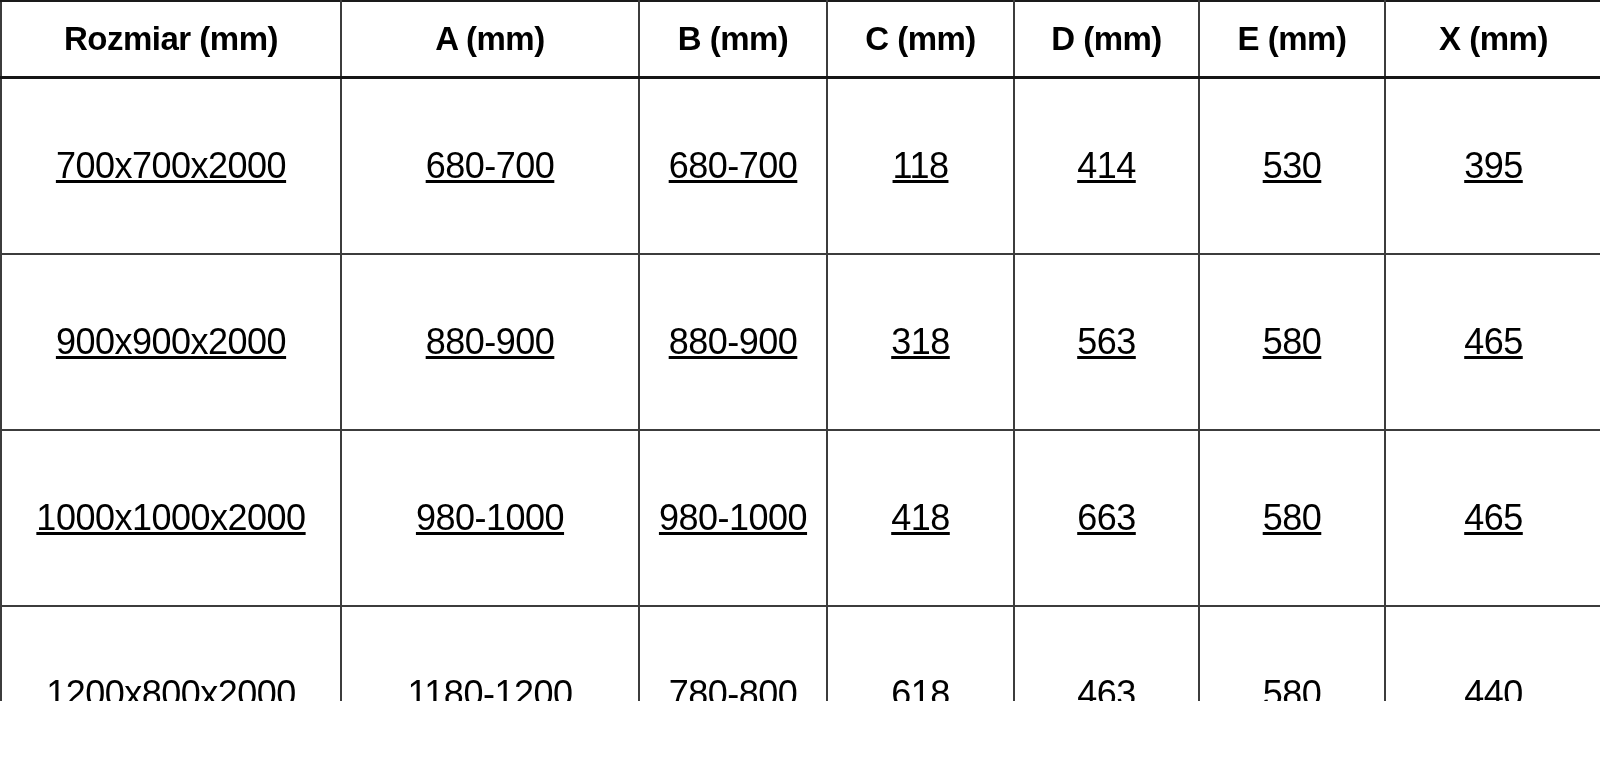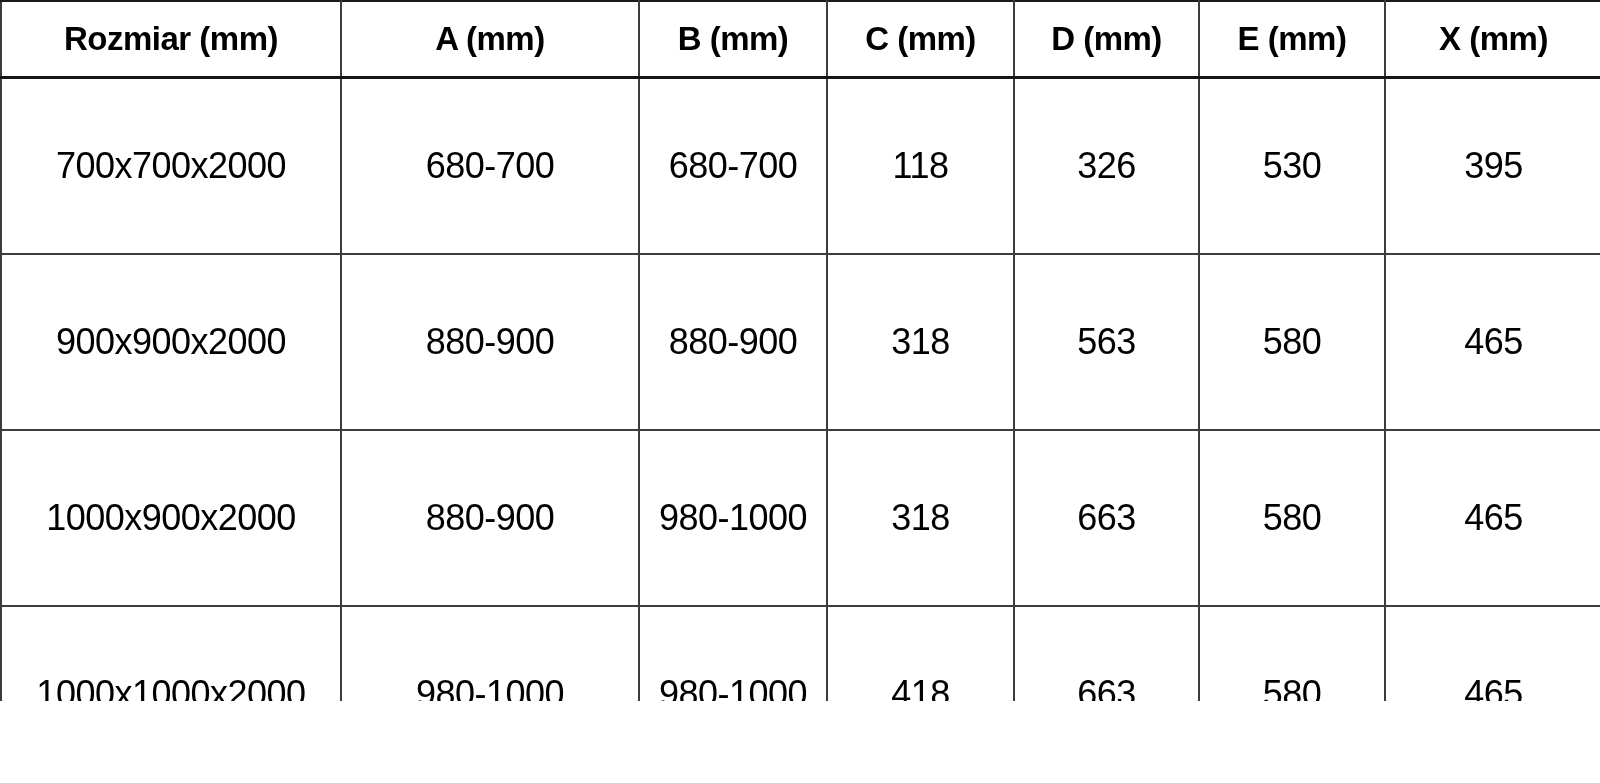--- a/index.html
+++ b/index.html
@@ -43,20 +43,21 @@
     border-top: 2px solid #1a1a1a;
     border-bottom: 3px solid #161616;
     height: 74px;
   }
   table.dim-table tbody td {
     font-size: 36px;
     font-weight: normal;
   }
   table.dim-table tbody tr {
     height: 76px;
+    text-decoration: underline;
   }
   
   col.c0 { width: 340px; }
   col.c1 { width: 298px; }
   col.c2 { width: 188px; }
   col.c3 { width: 187px; }
   col.c4 { width: 185px; }
   col.c5 { width: 186px; }
   col.c6 { width: 216px; }
 </style>
@@ -84,46 +85,46 @@
           <th>E (mm)</th>
           <th>X (mm)</th>
         </tr>
     </thead>
     <tbody id="body-rows">
         <tr>
           <td>700x700x2000</td>
           <td>680-700</td>
           <td>680-700</td>
           <td>118</td>
-          <td>326</td>
+          <td>414</td>
           <td>530</td>
           <td>395</td>
         </tr>
         <tr>
           <td>900x900x2000</td>
           <td>880-900</td>
           <td>880-900</td>
           <td>318</td>
           <td>563</td>
           <td>580</td>
           <td>465</td>
         </tr>
         <tr>
-          <td>1000x900x2000</td>
-          <td>880-900</td>
-          <td>980-1000</td>
-          <td>318</td>
-          <td>663</td>
-          <td>580</td>
-          <td>465</td>
-        </tr>
-        <tr>
           <td>1000x1000x2000</td>
           <td>980-1000</td>
           <td>980-1000</td>
           <td>418</td>
           <td>663</td>
           <td>580</td>
           <td>465</td>
         </tr>
+        <tr>
+          <td>1200x800x2000</td>
+          <td>1180-1200</td>
+          <td>780-800</td>
+          <td>618</td>
+          <td>463</td>
+          <td>580</td>
+          <td>440</td>
+        </tr>
       </tbody>
   </table>
 </div>
 
 </body></html>

